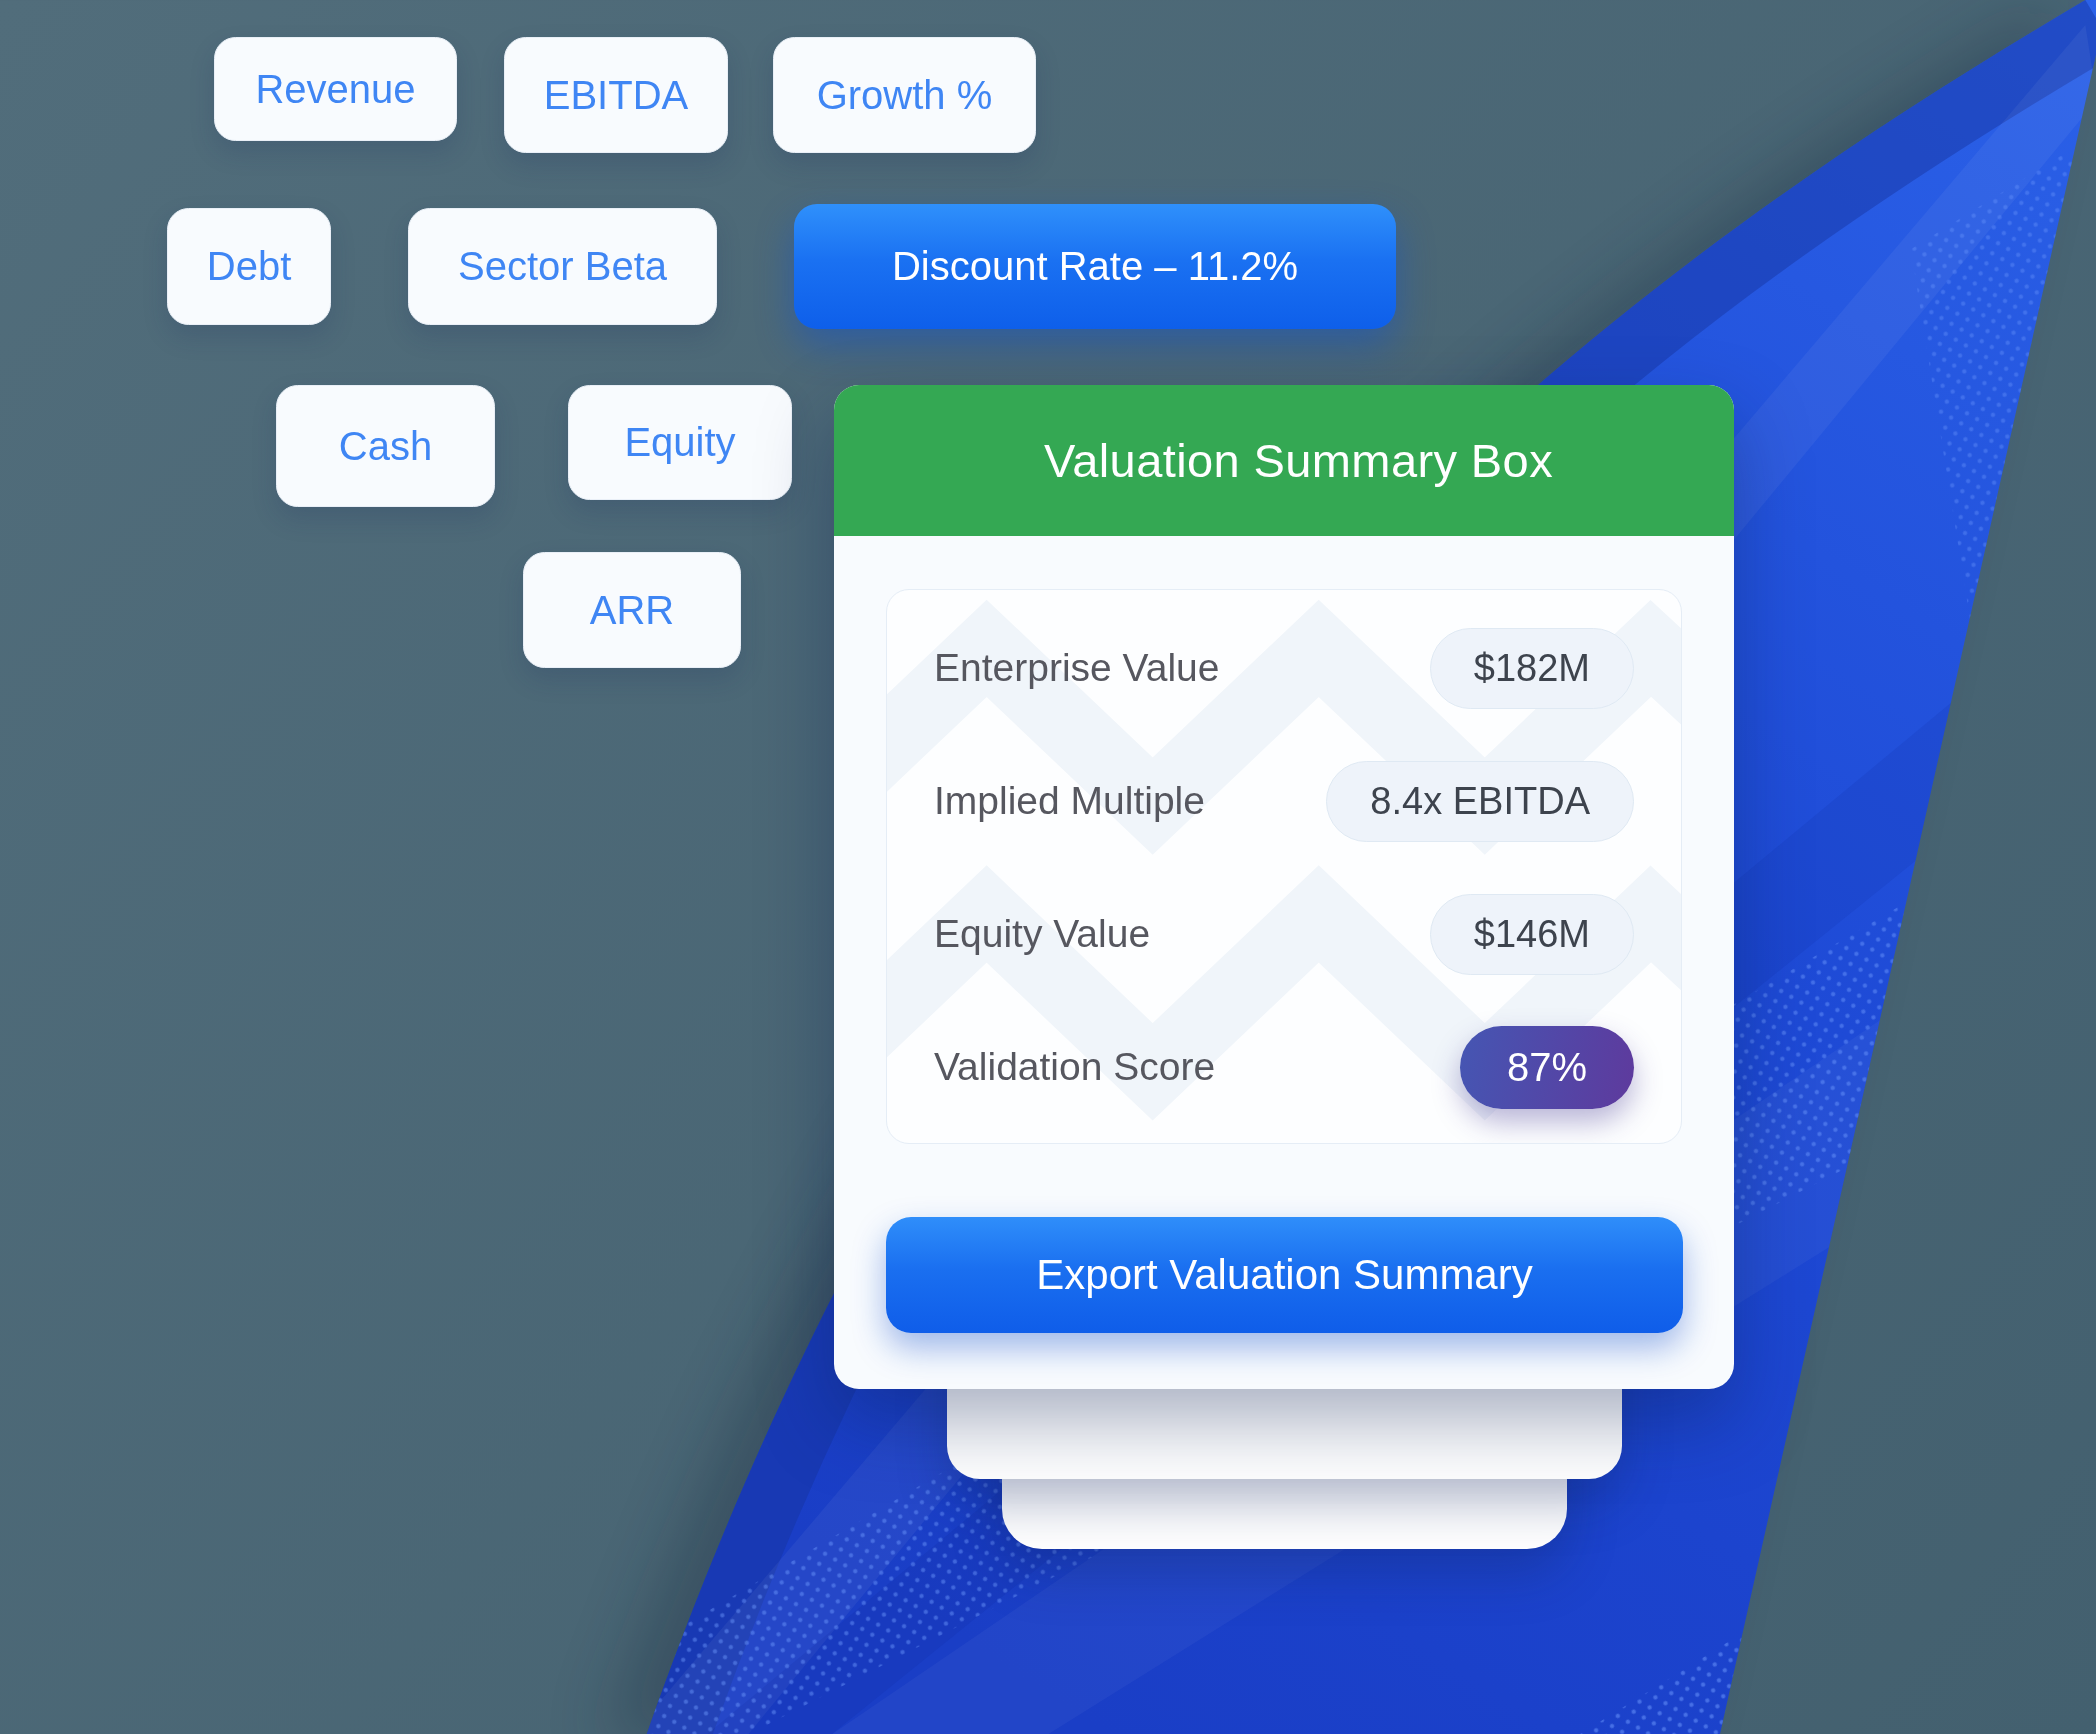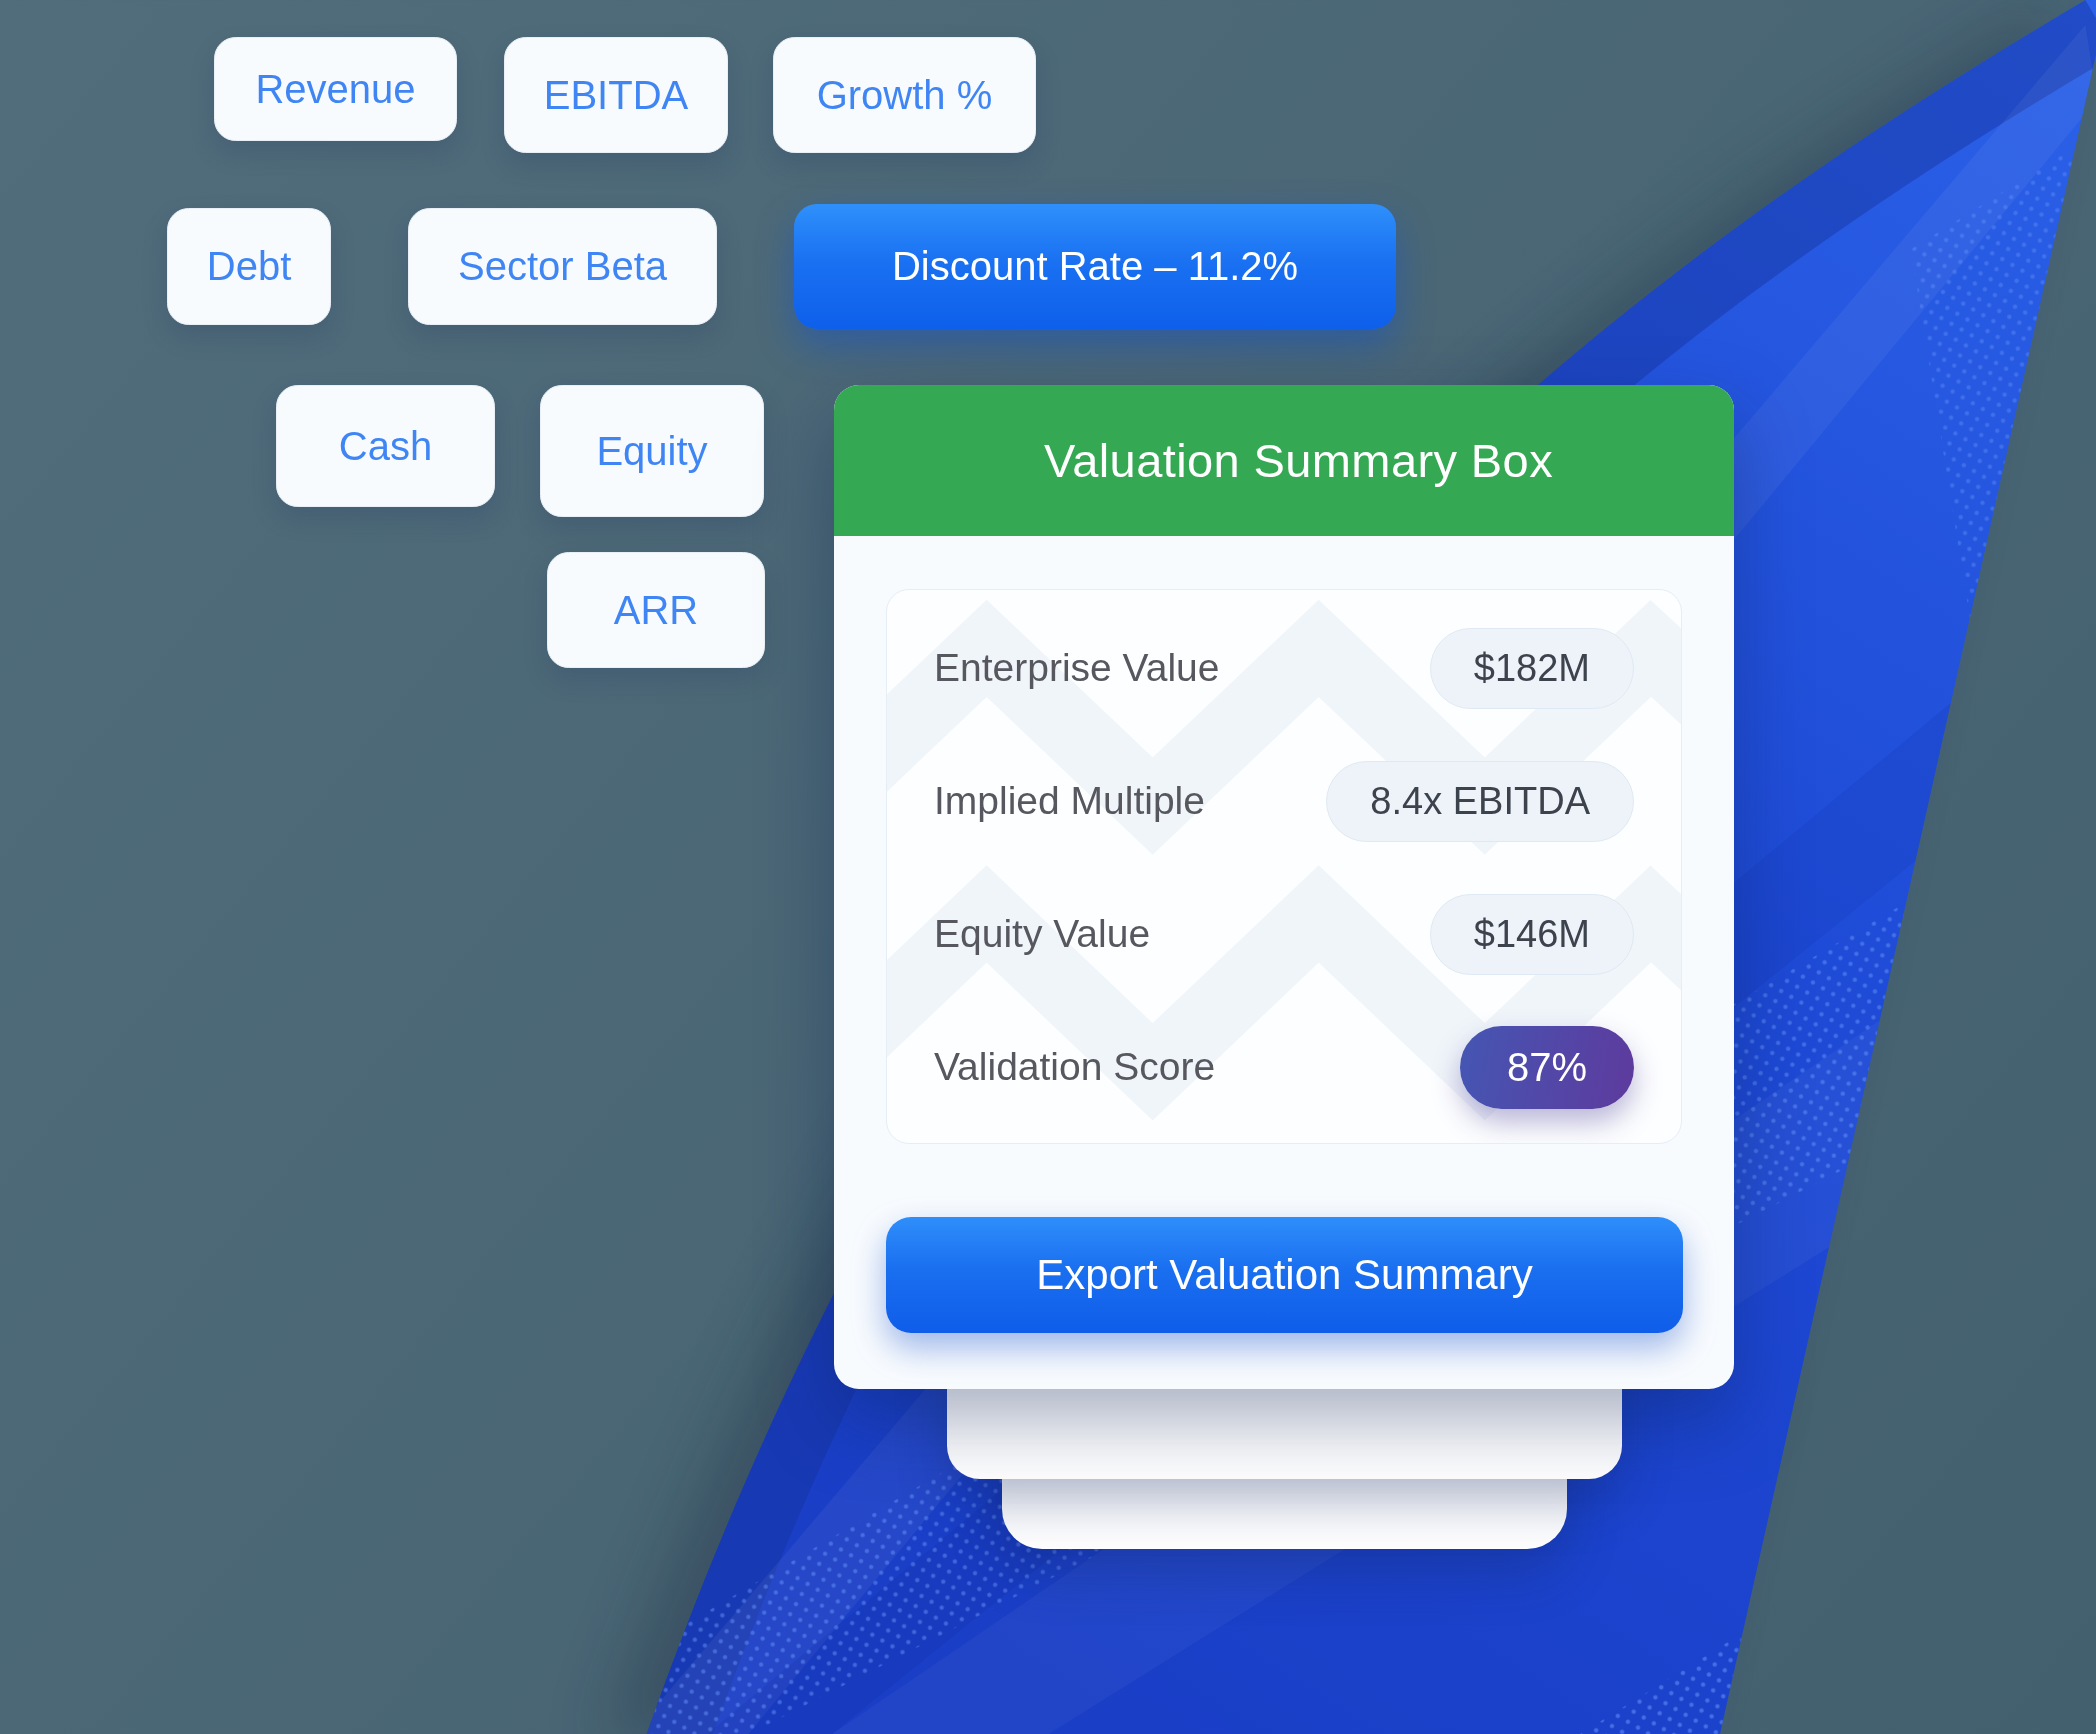--- a/index.html
+++ b/index.html
@@ -25,22 +25,22 @@
   .chip-growth{left:773px;top:37px;width:263px;height:116px;}
   .chip-debt{left:167px;top:208px;width:164px;height:117px;}
   .chip-sector{left:408px;top:208px;width:309px;height:117px;}
   .chip-discount{
     left:794px;top:204px;width:602px;height:125px;
     background:linear-gradient(180deg,#2f90fb 0%,#1a71f2 45%,#0e5fea 100%);
     border:none;color:#ffffff;border-radius:23px;
     box-shadow:0 16.6px 37px rgba(10,80,210,.45);
   }
   .chip-cash{left:276px;top:385px;width:219px;height:122px;}
-  .chip-equity{left:540px;top:385px;width:224px;height:132px;}
-  .chip-arr{left:547px;top:552px;width:218px;height:116px;}
+  .chip-equity{left:568px;top:385px;width:224px;height:115px;}
+  .chip-arr{left:523px;top:552px;width:218px;height:116px;}
 
   
   .layer{position:absolute;background:#ffffff;box-shadow:0 25px 50px rgba(15,35,95,.30);}
   .layer-2{left:947px;top:831px;width:675px;height:648px;border-radius:33px;z-index:2;}
   .layer-3{left:1002px;top:831px;width:565px;height:718px;border-radius:40px;z-index:1;}
 
   
   .card{
     position:absolute;left:834px;top:385px;width:900px;height:1004px;z-index:4;
     background:#f8fbfe;border-radius:25px;overflow:hidden;

